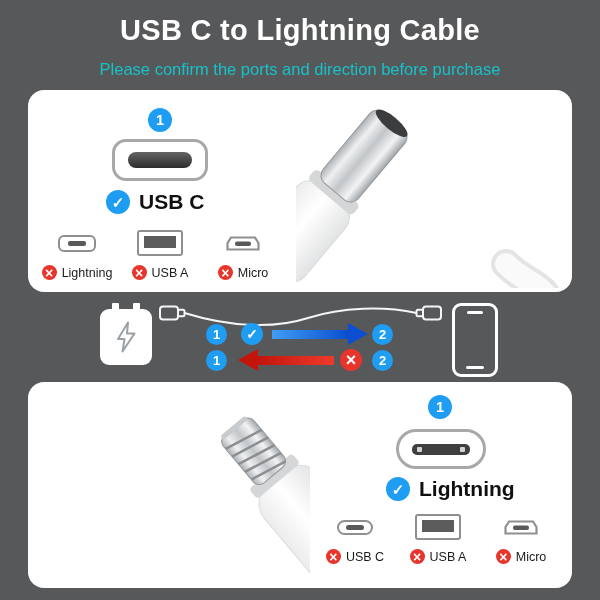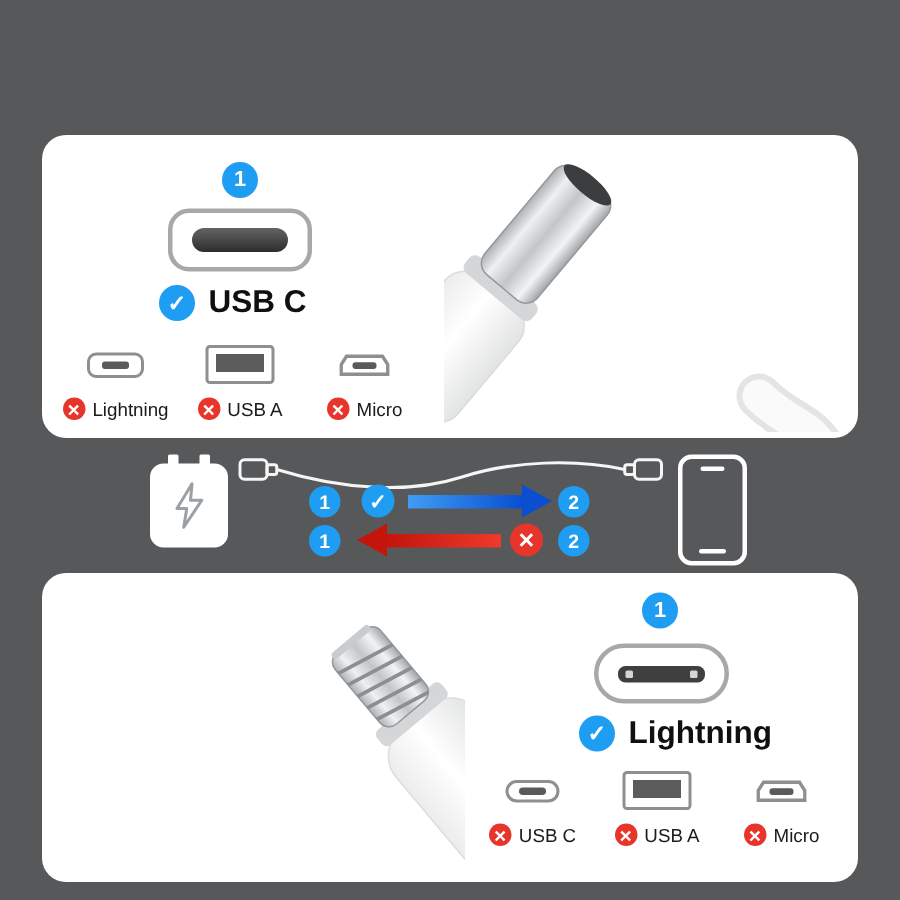--- a/index.html
+++ b/index.html
@@ -94,20 +94,22 @@
   .phone::before{content:"";position:absolute;top:5px;left:50%;transform:translateX(-50%);width:16px;height:3px;background:#fff;border-radius:2px;}
   .phone::after{content:"";position:absolute;bottom:5px;left:50%;transform:translateX(-50%);width:18px;height:3px;background:#fff;border-radius:2px;}
 
   .photo{position:absolute;}
 </style>
 </head>
 <body>
 
 <div class="canvas">
 
+  <div class="title">USB C to Lightning Cable</div>
+  <div class="subtitle">Please confirm the ports and direction before purchase</div>
 
   <section class="panel panel-top">
     <div class="badge" style="left:120px;top:18px">1</div>
 
     <div class="usbc-port-large">
       <div class="slot"></div>
     </div>
 
     <div class="port-name-row" style="left:78px;top:100px">
       <span class="circle blue c24">✓</span>

